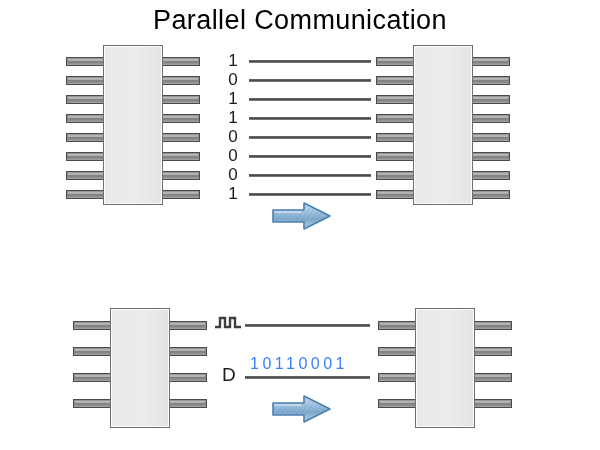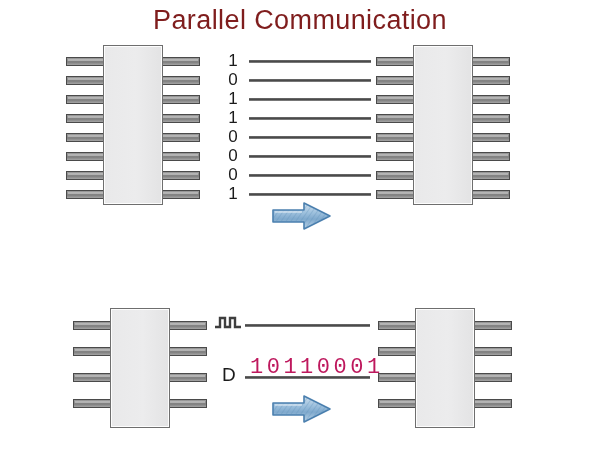--- a/index.html
+++ b/index.html
@@ -23,21 +23,21 @@
     width: 600px;
   }
   #parallel-section { top: 0; height: 245px; }
   #serial-section { top: 245px; height: 205px; }
 
   .title {
     position: absolute;
     left: 0;
     width: 600px;
     text-align: center;
-    color: #7f1d1d;
+    color: #000000;
     font-size: 27px;
     font-weight: 400;
     letter-spacing: 0.4px;
     font-family: "Liberation Sans", sans-serif;
     white-space: nowrap;
   }
   #parallel-title { top: 5px; }
   #serial-title { top: 21px; }
 
   
@@ -79,23 +79,23 @@
     color: #1b1b1b;
     line-height: 1;
     text-align: center;
     width: 14px;
     z-index: 4;
   }
 
   
   .serial-bits {
     position: absolute;
-    font-family: Liberation Mono, monospace;
-    font-size: 22px;
-    color: #be185d;
+    font-family: Liberation Sans, sans-serif;
+    font-size: 16px;
+    color: #3b82f6;
     letter-spacing: 3.5px;
     white-space: nowrap;
     z-index: 4;
   }
   .d-label {
     position: absolute;
     font-family: "Liberation Sans", sans-serif;
     font-size: 19px;
     color: #1b1b1b;
     z-index: 4;

